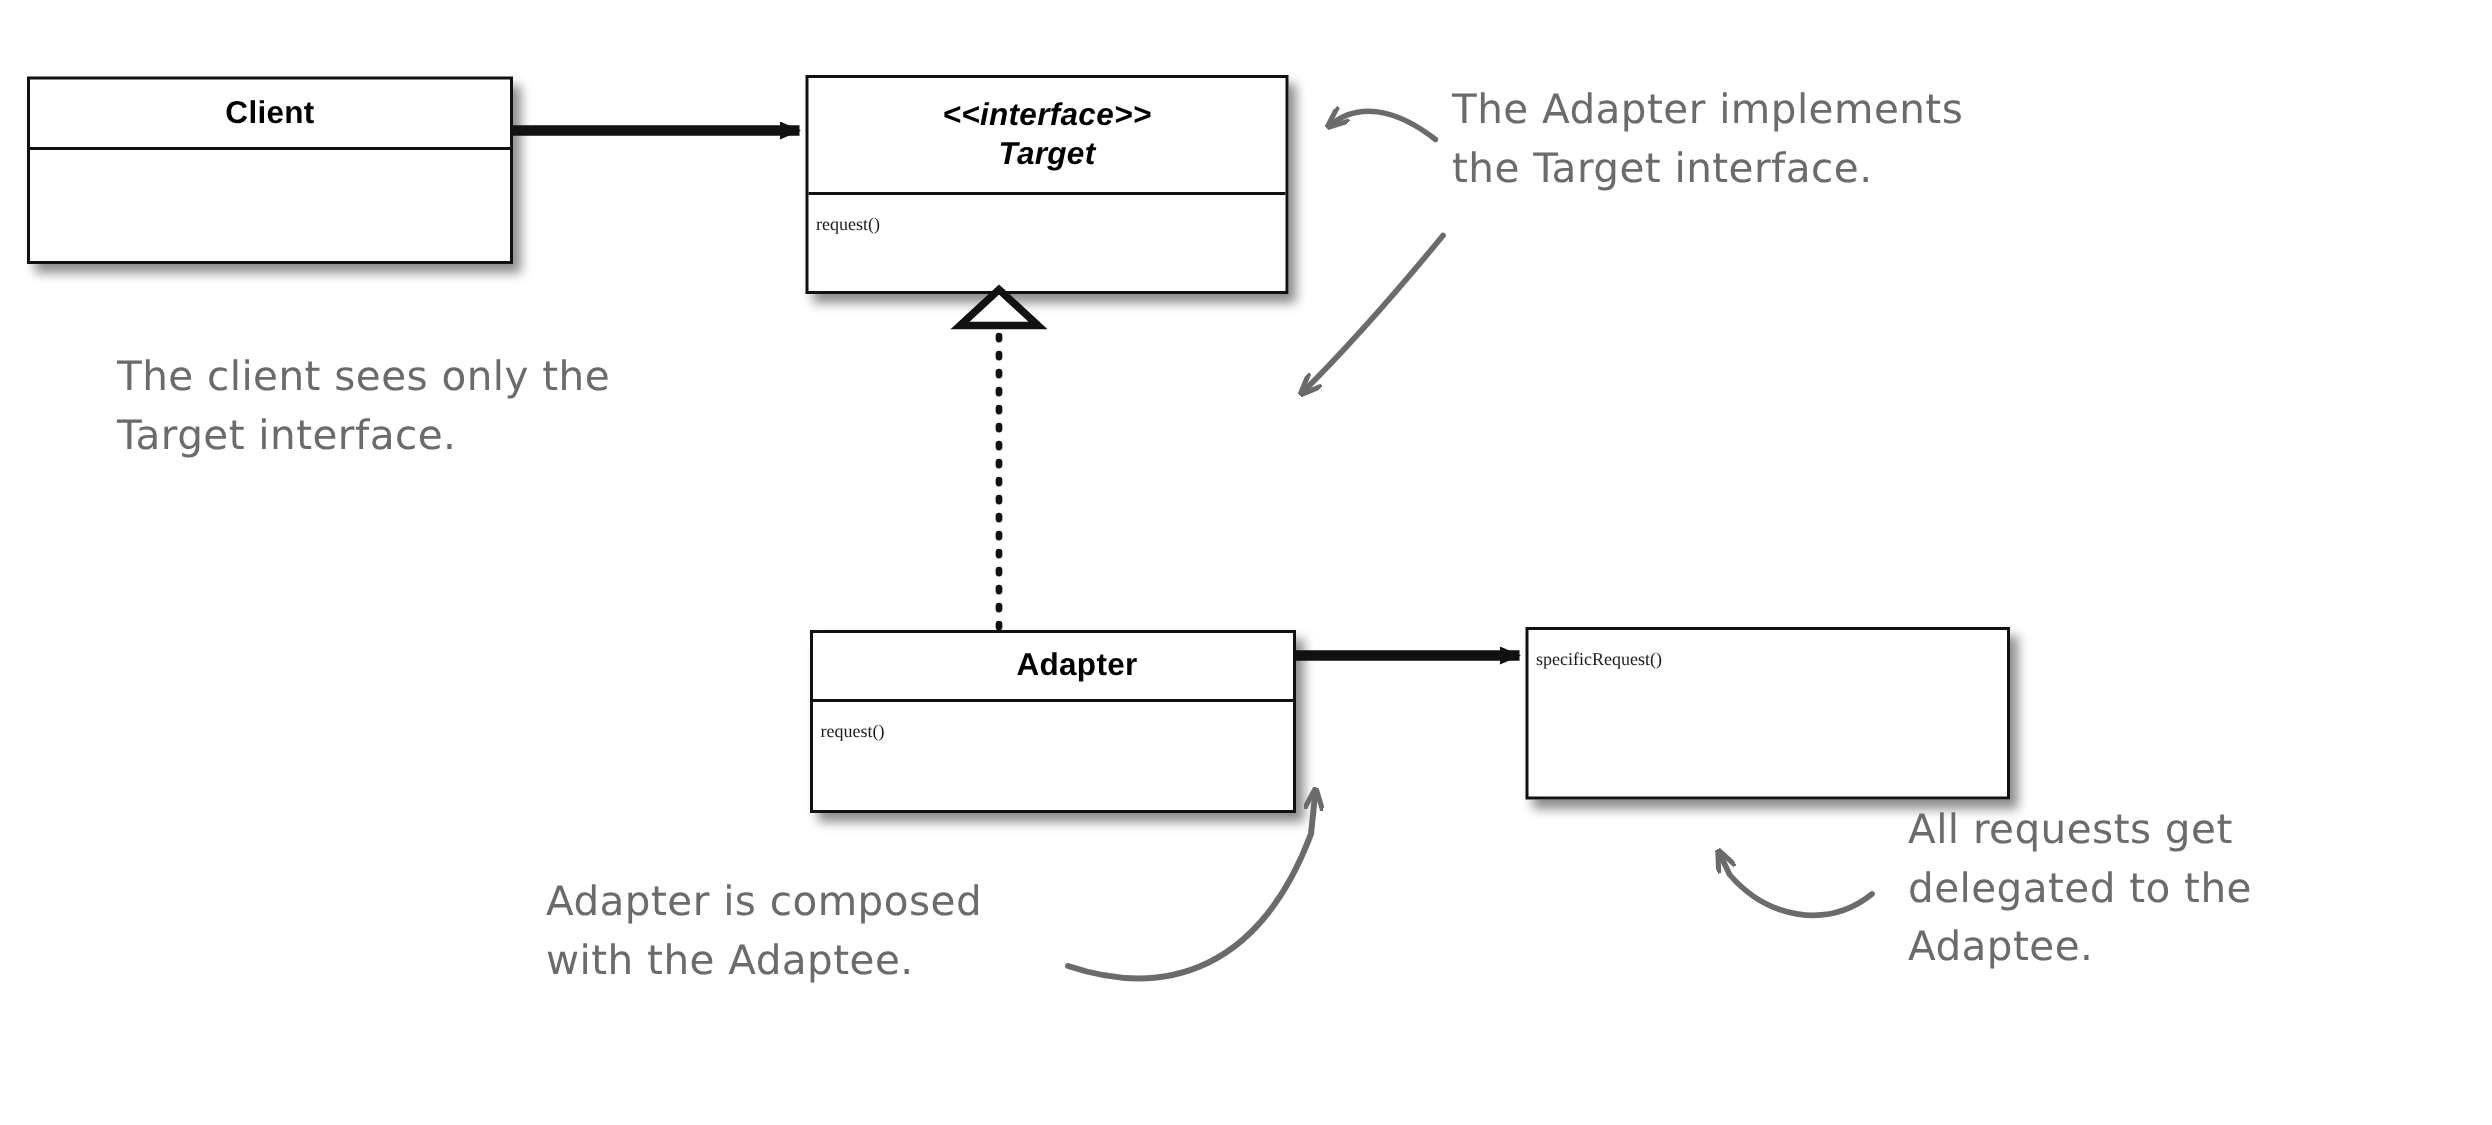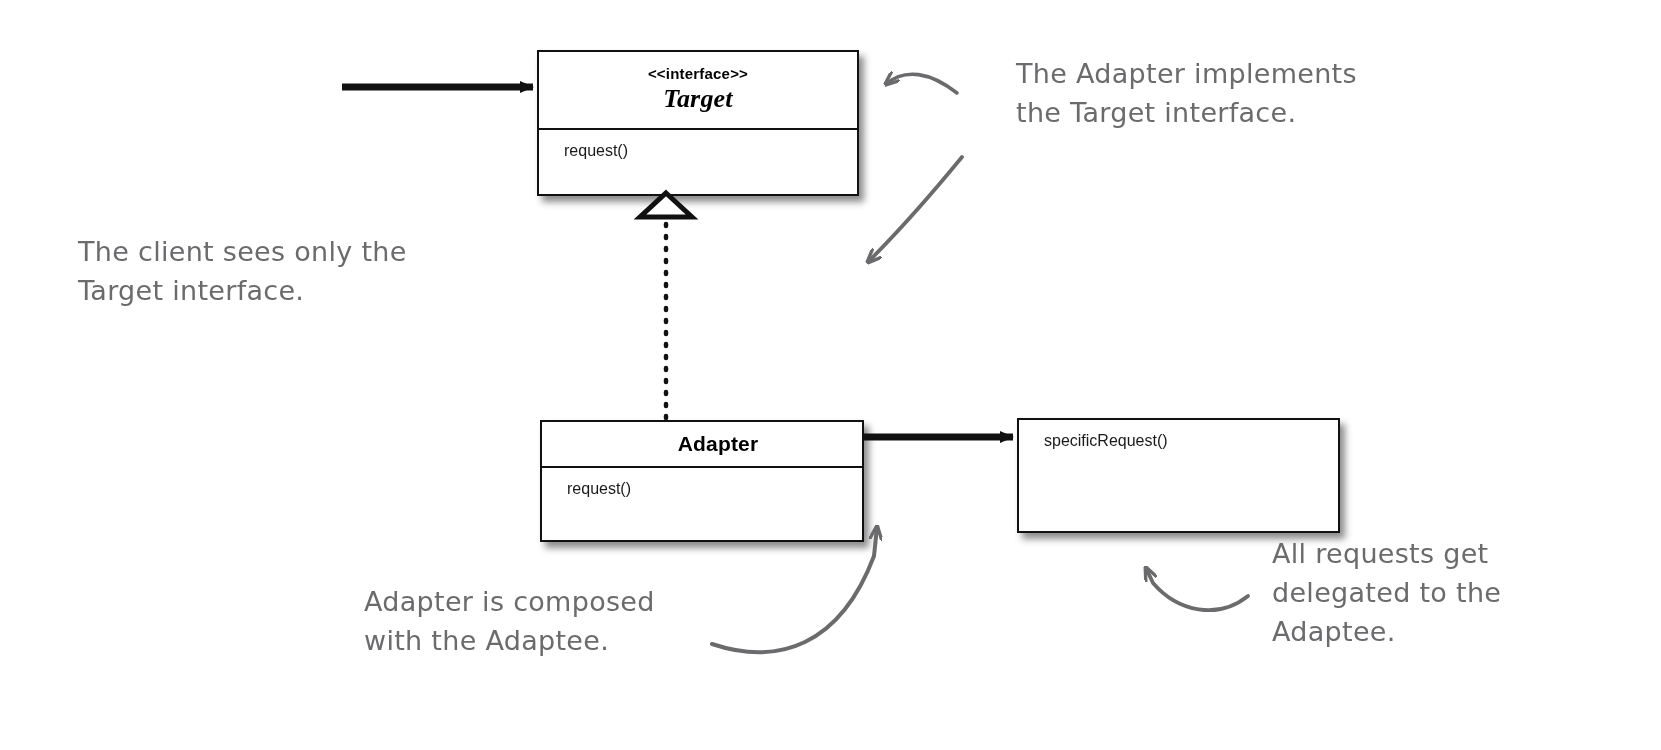--- a/index.html
+++ b/index.html
@@ -30,36 +30,37 @@
     align-items: center;
     justify-content: center;
     border-bottom: 2px solid #111111;
     font-weight: bold;
     font-size: 21px;
     color: #000000;
     line-height: 1.22;
     letter-spacing: 0.2px;
   }
   .uml-header .stereo {
+    font-style: italic;
     font-weight: bold;
-    font-size: 15px;
+    font-size: 21px;
   }
   .uml-header .iname {
     font-style: italic;
     font-weight: bold;
-    font-size: 26px;
-    font-family: Liberation Serif, serif;
+    font-size: 21px;
   }
   .uml-body {
     box-sizing: border-box;
     width: 100%;
-    padding: 12px 0 0 25px;
-    font-size: 16px;
+    padding: 12px 0 0 5px;
+    font-size: 12px;
     color: #1a1a1a;
     font-weight: normal;
+    font-family: Liberation Serif, serif;
   }
   svg.overlay {
     position: absolute;
     left: 0;
     top: 0;
     width: 1661px;
     height: 750px;
     pointer-events: none;
   }
   .note {
@@ -70,20 +71,24 @@
     line-height: 1.45;
     white-space: pre-line;
     letter-spacing: 0.3px;
   }
 </style>
 </head>
 <body>
 
 <div id="canvas">
 
+  <div class="uml-box" id="box-client" style="left: 18px; top: 51px; width: 324px; height: 125px;">
+    <div class="uml-header" id="hdr-client" style="height: 47px;">Client</div>
+    <div class="uml-body"></div>
+  </div>
 
   <div class="uml-box" id="box-target" style="left: 537px; top: 50px; width: 322px; height: 146px;">
     <div class="uml-header" id="hdr-target" style="height: 78px;">
       <span class="stereo">&lt;&lt;interface&gt;&gt;</span>
       <span class="iname">Target</span>
     </div>
     <div class="uml-body">request()</div>
   </div>
 
   <div class="uml-box" id="box-adapter" style="left: 540px; top: 420px; width: 324px; height: 122px;">
@@ -116,21 +121,21 @@
 
     <path d="M962,157 C930,196 898,232 868,262" fill="none" stroke="#6b6b6e" stroke-width="3.8" stroke-linecap="round" marker-end="url(#noteArrow)"></path>
 
     <path d="M712,644 C778,666 840,646 874,556 L877,527" fill="none" stroke="#6b6b6e" stroke-width="4.0" stroke-linecap="round" marker-end="url(#noteArrow)"></path>
 
     <path d="M1248,596 C1218,620 1178,612 1153,583 L1146,568" fill="none" stroke="#6b6b6e" stroke-width="3.8" stroke-linecap="round" marker-end="url(#noteArrow)"></path>
   </svg>
 
   <div class="note" id="note-client" style="left: 78px; top: 232px;">The client sees only the
 Target interface.</div>
-  <div class="note" id="note-implements" style="left: 968px; top: 54px; margin-left: 48px;">The Adapter implements
+  <div class="note" id="note-implements" style="left: 968px; top: 54px;">The Adapter implements
 the Target interface.</div>
   <div class="note" id="note-delegated" style="left: 1272px; top: 534px;">All requests get
 delegated to the
 Adaptee.</div>
   <div class="note" id="note-composed" style="left: 364px; top: 582px;">Adapter is composed
 with the Adaptee.</div>
 
 </div>
 
 </body></html>

